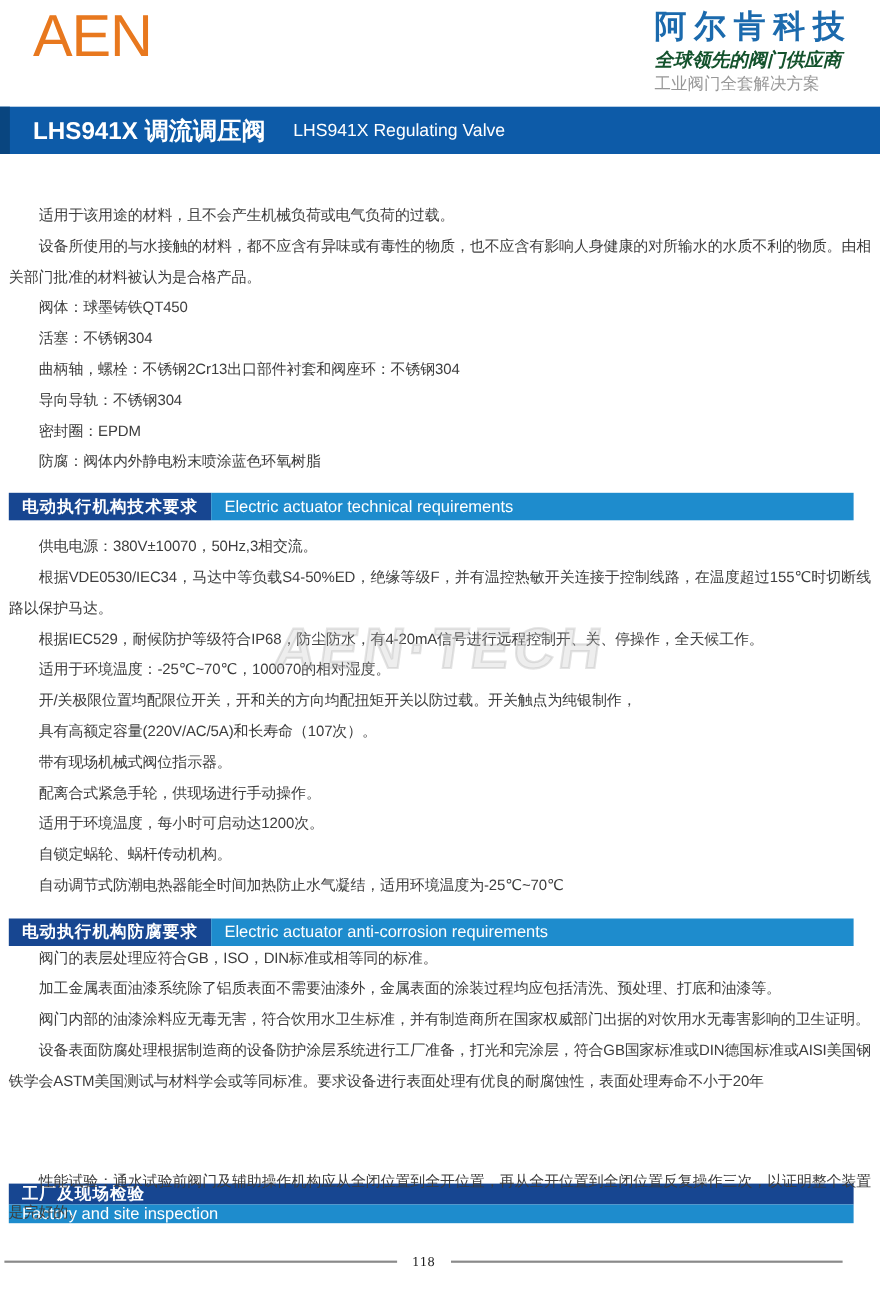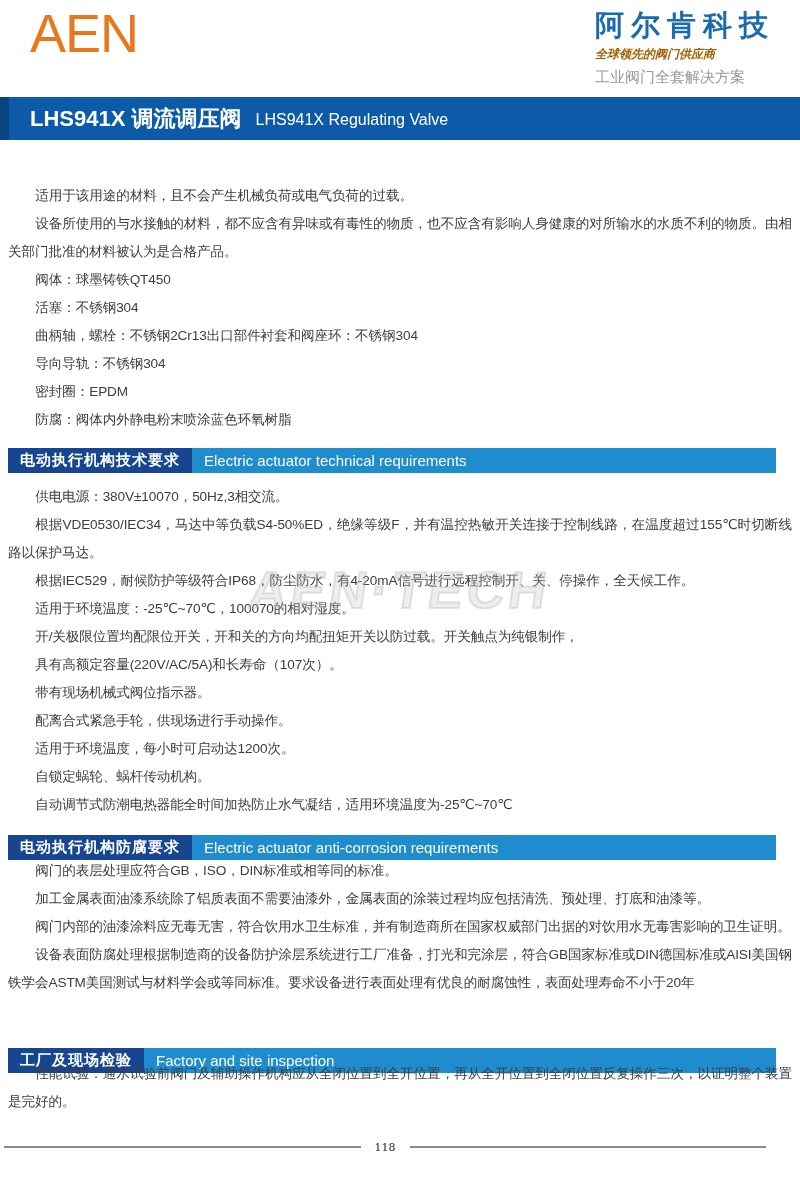--- a/index.html
+++ b/index.html
@@ -14,32 +14,32 @@
     position:absolute; left:30px; top:2px;
     font-size:54px; font-weight:normal; letter-spacing:-1px;
     color:var(--accent-orange,#E8781E);
   }
   .brand { position:absolute; left:595px; top:8px; width:200px; }
   .brand-cn {
     font-size:29px; font-weight:bold; letter-spacing:7px;
     color:var(--brand-blue,#1B6AAD); white-space:nowrap; line-height:34px;
   }
   .brand-tagline {
-    font-size:12px; font-weight:bold; font-style:italic;
-    color:#a16207; white-space:nowrap; line-height:23px; margin-top:1px;
+    font-size:17px; font-weight:bold; font-style:italic;
+    color:#14532d; white-space:nowrap; line-height:23px; margin-top:1px;
   }
   .brand-subtagline {
     font-size:15px; color:#989898; white-space:nowrap; line-height:19px; margin-top:1px;
   }
 
   
   .titlebar {
     position:absolute; left:0; top:97px; width:800px; height:43px;
     background:var(--titlebar-blue,#0D5BA8);
-    display:flex; align-items:center; gap:14px; padding-left:30px; box-sizing:border-box;
+    display:flex; align-items:center; gap:25px; padding-left:30px; box-sizing:border-box;
   }
   .titlebar::before {
     content:""; position:absolute; left:0; top:0; bottom:0; width:9px;
     background:#09457F;
   }
   .title-cn { color:#fff; font-size:22px; font-weight:bold; white-space:nowrap; }
   .title-en { color:#fff; font-size:16px; white-space:nowrap; padding-top:3px; }
 
   
   .body-block { position:absolute; left:8px; width:784px; }
@@ -49,21 +49,21 @@
   }
   .intro  { top:182px; }
   .sec1-body { top:483px; }
   .sec2-body { top:857px; }
   .sec3-body { top:1060px; }
 
   
   .sec-header {
     position:absolute; left:8px; right:24px; height:25px; display:flex;
   }
-  .sh1 { top:448px;border-radius:12px; } .sh2 { top:835px; } .sh3 { top:1048px; }
+  .sh1 { top:448px;border-radius:12px; } .sh2 { top:835px; } .sh3 { top:1076px;flex-direction:column; }
   .sh-cn {
     background:var(--section-dark,#174691); color:#fff;
     font-size:15px; font-weight:bold; letter-spacing:1px;
     padding:0 12px; display:flex; align-items:center; white-space:nowrap;
   }
   .sh-en {
     background:var(--section-light,#1E8CCD); color:#fff;
     font-size:15px; padding-left:12px; flex:1;
     display:flex; align-items:center; white-space:nowrap;
   }

